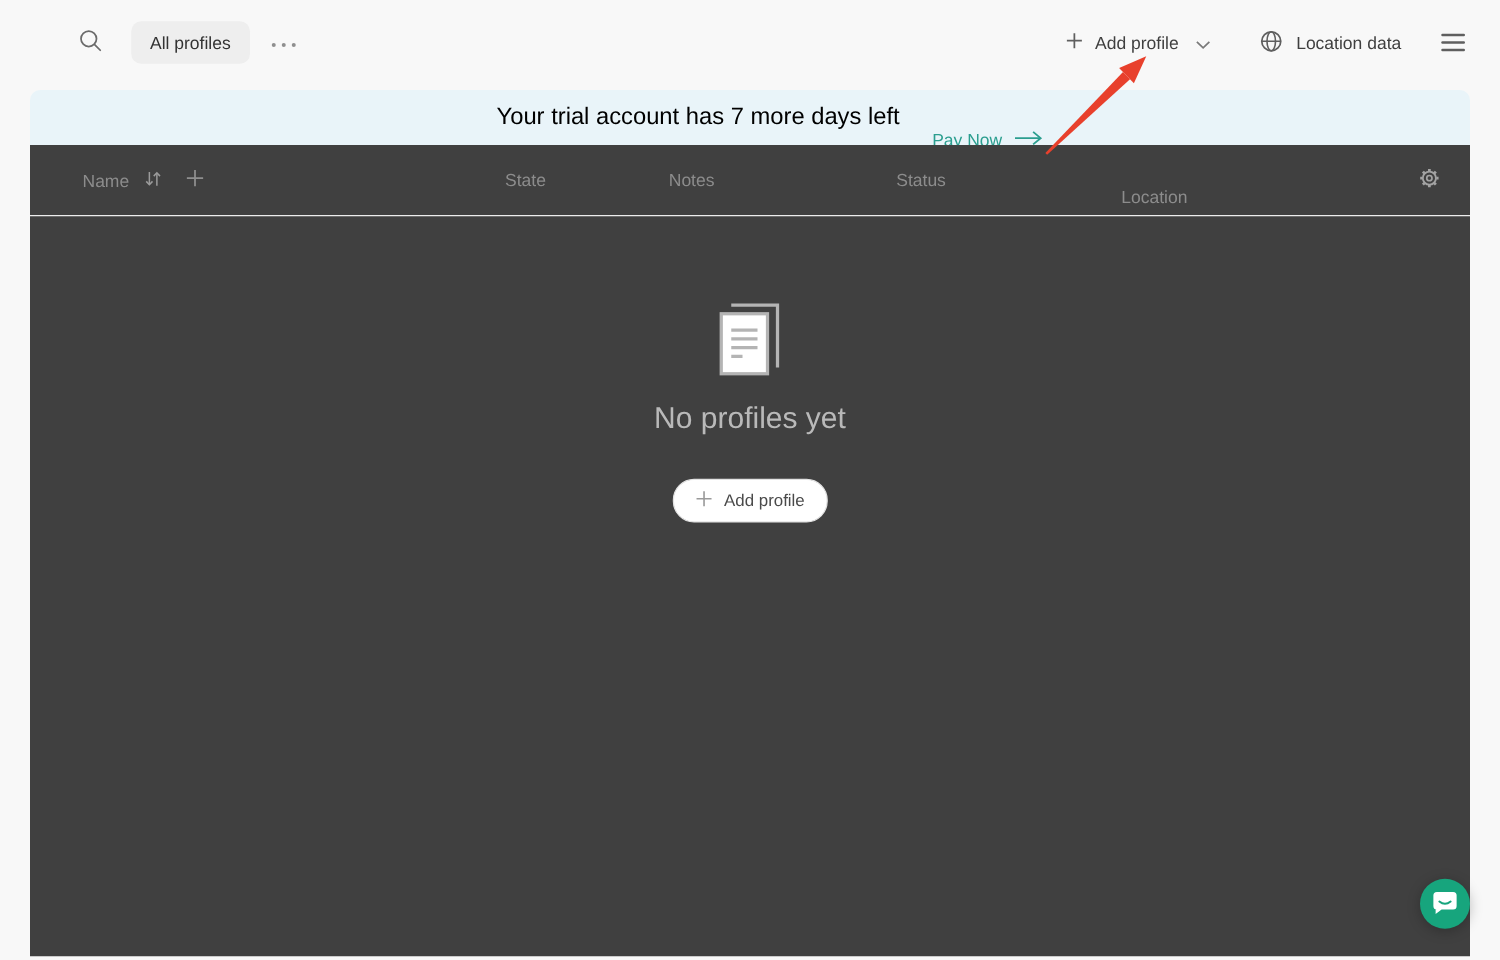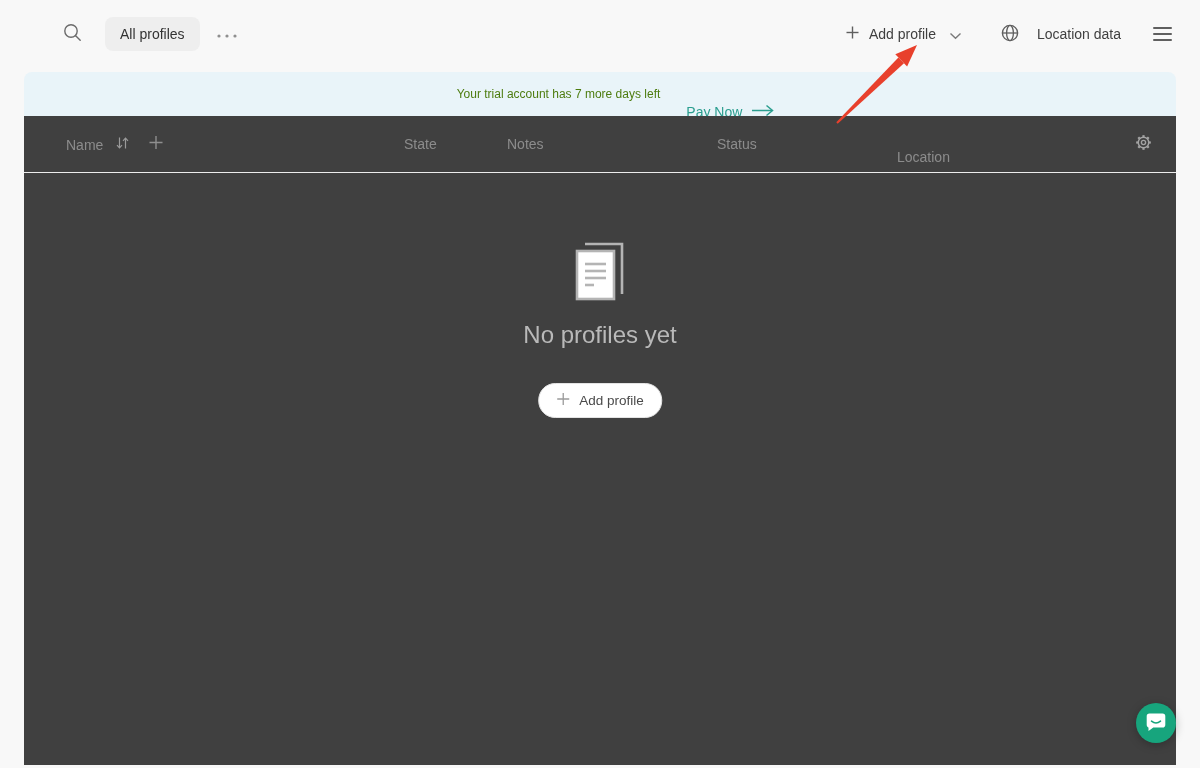--- a/index.html
+++ b/index.html
@@ -41,21 +41,21 @@
     align-items: center;
   }
   .add-profile-btn {
     display: flex; align-items: center; gap: 9px;
     background: none; border: none; cursor: pointer;
     font-size: 14px; color: #3f3f3f;
     font-family: "Liberation Sans", sans-serif;
   }
   .add-profile-btn .chev { margin-left: 4px; margin-top: 2px; }
   .location-btn {
-    display: flex; align-items: center; gap: 17px;
+    display: flex; align-items: center; gap: 10px;
     background: none; border: none; cursor: pointer;
     font-size: 14px; color: #3f3f3f;
     margin-left: 38px;
     font-family: "Liberation Sans", sans-serif;
   }
   .hamburger {
     margin-left: 32px;
     display: flex; flex-direction: column; gap: 4px;
     background: none; border: none; cursor: pointer; padding: 4px 0;
   }
@@ -65,21 +65,21 @@
   .banner {
     margin: 0 24px;
     height: 44px;
     background: #e9f4f9;
     border-radius: 8px 8px 0 0;
     display: flex;
     align-items: center;
     justify-content: center;
     gap: 26px;
   }
-  .banner-msg { font-size: 12px; color: #4d7c0f; margin-left: 32px; }
+  .banner-msg { font-size: 19px; color: #000000; margin-left: 32px; }
   .pay-now {
     display: flex; align-items: center; gap: 9px;
     background: none; border: none; cursor: pointer;
     font-size: 14px; color: #2b9e8f;
     font-family: "Liberation Sans", sans-serif;
     margin-top: 36px;
   }
 
   
   .panel {
@@ -91,21 +91,21 @@
   .table-header {
     height: 57px;
     border-bottom: 1px solid #ededed;
     position: relative;
     font-size: 14px;
     color: #8c8c8c;
   }
   .th { position: absolute; top: 50%; transform: translateY(-50%); }
   .th-name { left: 42px; display: flex; align-items: center; gap: 12px; }
   .th-state { left: 380px; }
-  .th-notes { left: 483px; }
+  .th-notes { left: 511px; }
   .th-status { left: 693px; }
   .th-location { left: 873px; margin-top: 13px; }
   .th-gear { right: 22px; cursor: pointer; }
   .sort-btn, .add-col-btn { display: flex; align-items: center; background: none; border: none; cursor: pointer; padding: 0; }
   .add-col-btn { margin-left: 6px; }
 
   
   .empty-icon { position: absolute; left: 50%; top: 122px; transform: translateX(-50%); }
   .empty-title {
     position: absolute; left: 50%; top: 205px; transform: translateX(-50%);

